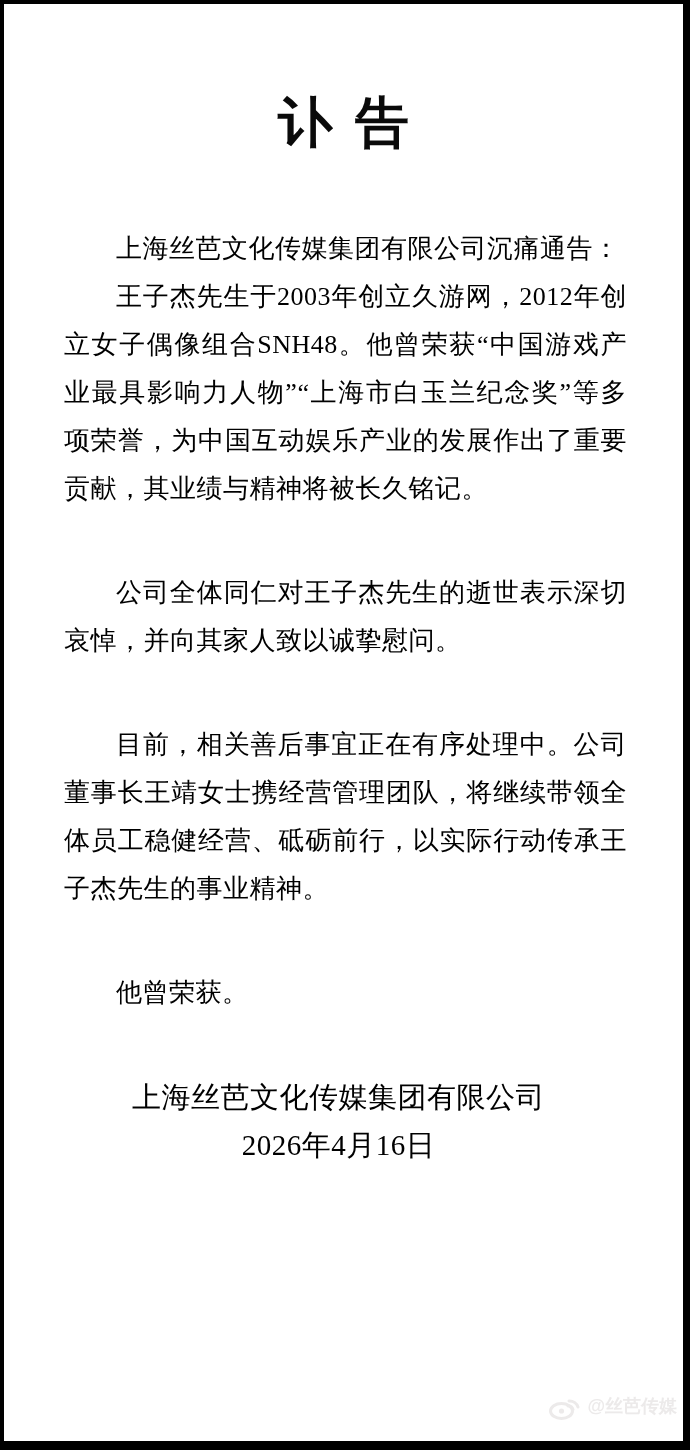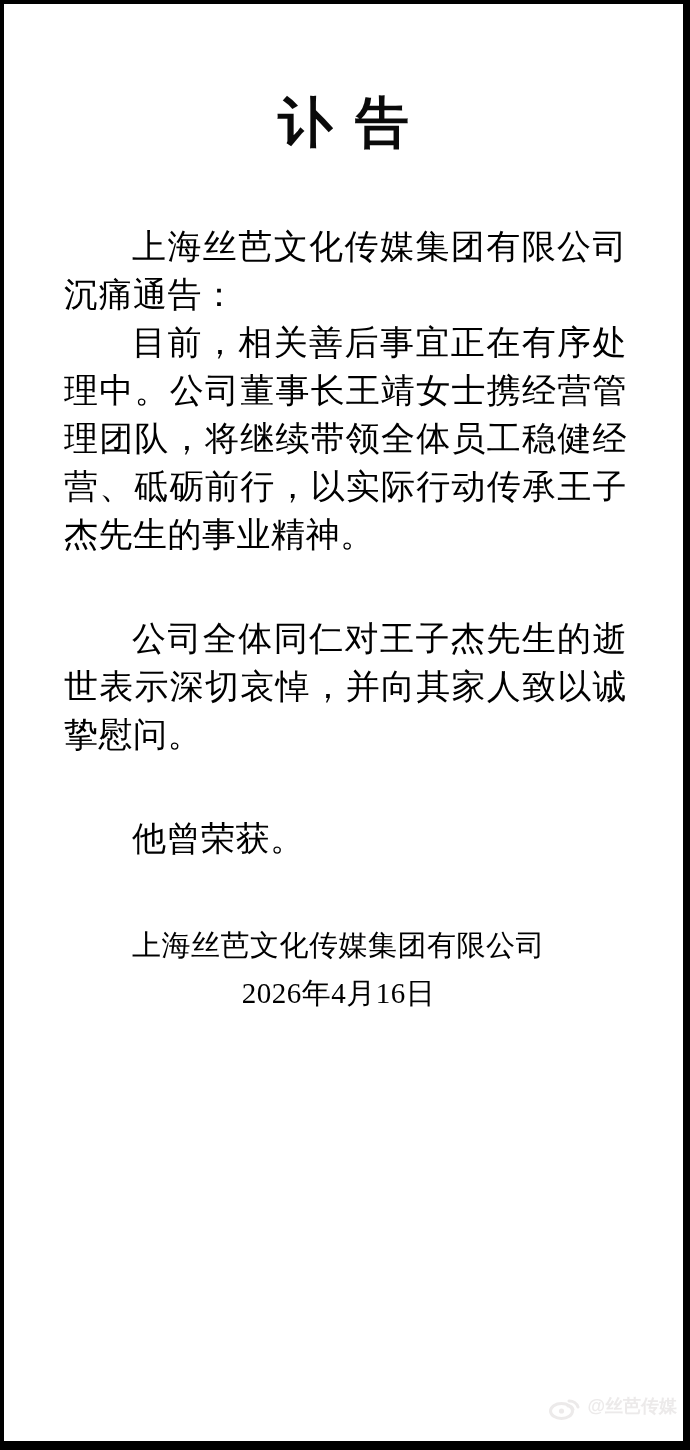--- a/index.html
+++ b/index.html
@@ -28,27 +28,26 @@
     text-align: center;
     font-family: "Liberation Sans", "DejaVu Sans", sans-serif;
     font-weight: 800;
     font-size: 54px;
     line-height: 1;
     letter-spacing: 4px;
     color: #0a0a0a;
   }
   .para {
     margin: 0 0 56px 0;
-    font-size: 34px;
+    font-size: 26px;
     line-height: 48px;
     text-align: justify;
     text-justify: inter-ideograph;
     text-indent: 2em;
     letter-spacing: 0.5px;
-    font-family: Liberation Mono, monospace;
   }
   .para.salutation {
     margin-bottom: 0;
   }
   .signature {
     padding-right: 14px;
   }
   .sig-line {
     margin: 0;
     font-size: 29px;
@@ -79,24 +78,25 @@
 <body>
 
 <div class="page">
   <div class="content">
 
     <h1 class="doc-title">讣 告</h1>
 
     <p class="para salutation">上海丝芭文化传媒集团有限公司沉痛通告：</p>
 
 
+    <p class="para">王子杰先生于2003年创立久游网，2012年创立女子偶像组合SNH48。他曾荣获“中国游戏产业最具影响力人物”“上海市白玉兰纪念奖”等多项荣誉，为中国互动娱乐产业的发展作出了重要贡献，其业绩与精神将被长久铭记。</p>
+
+    <p class="para">公司全体同仁对王子杰先生的逝世表示深切哀悼，并向其家人致以诚挚慰问。</p>
 
     <p class="para">目前，相关善后事宜正在有序处理中。公司董事长王靖女士携经营管理团队，将继续带领全体员工稳健经营、砥砺前行，以实际行动传承王子杰先生的事业精神。</p>
-
-    <p class="para">公司全体同仁对王子杰先生的逝世表示深切哀悼，并向其家人致以诚挚慰问。</p>
 
     <p class="para">他曾荣获。</p>
 
     <div class="signature">
       <p class="sig-line">上海丝芭文化传媒集团有限公司</p>
       <p class="sig-line">2026年4月16日</p>
     </div>
   </div>
 
   <div class="watermark">

